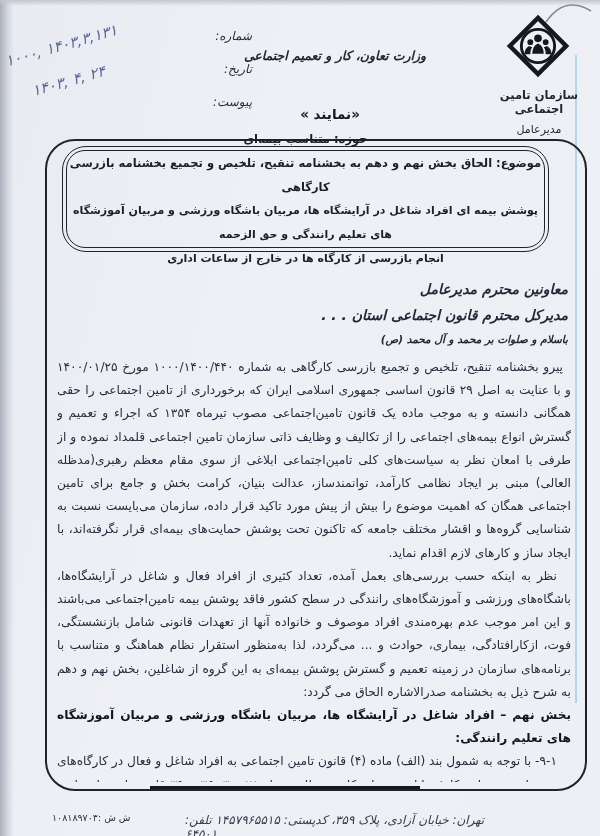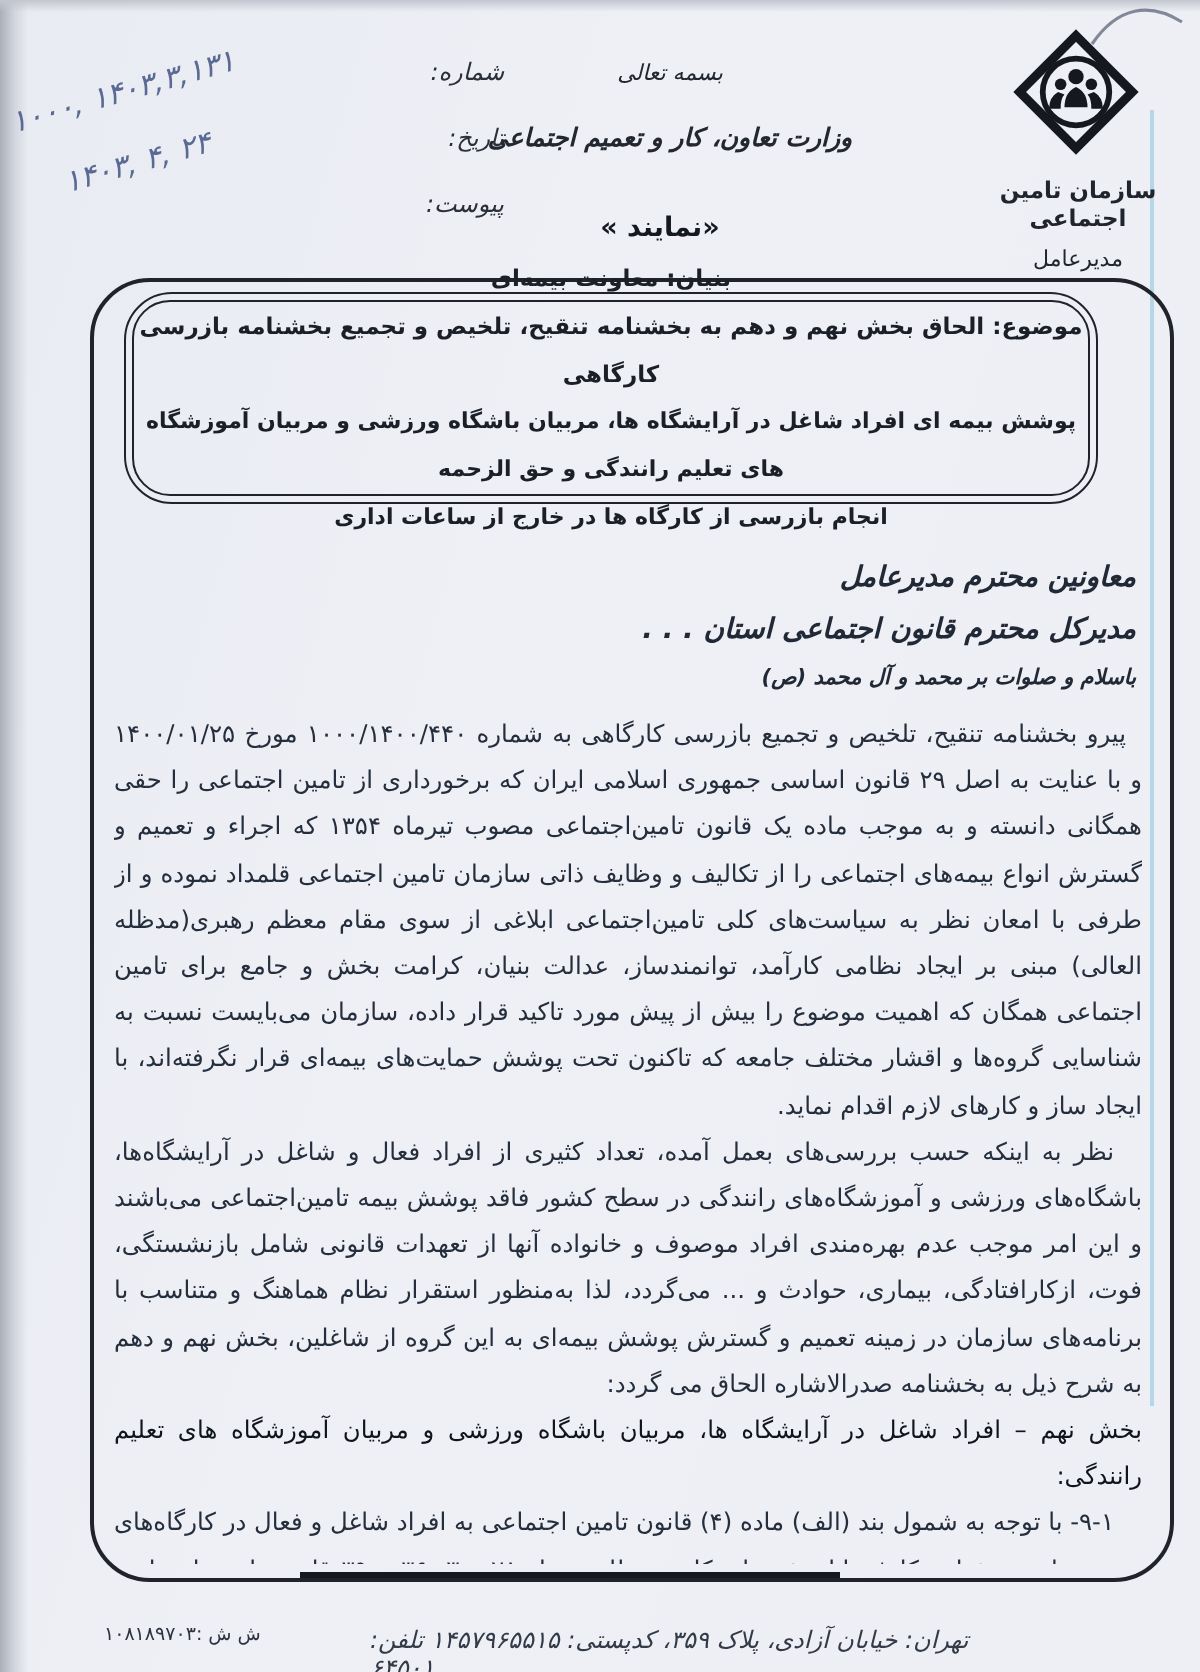--- a/index.html
+++ b/index.html
@@ -52,21 +52,21 @@
   
   .addressee{position:absolute;right:32px;top:281px;direction:rtl;text-align:right;
         color:#222936;font-style:italic;}
   .addr-l{font-size:14px;font-weight:600;margin-bottom:10px;}
   .addr-sal{font-size:10.5px;font-weight:600;}
   
   .body-text{position:absolute;left:57px;top:356px;width:514px;height:426px;overflow:hidden;
         direction:rtl;text-align:justify;font-size:12.2px;line-height:23.2px;color:#252e3c;}
   .body-text p{margin:0;}
   .p-indent-sm{text-indent:8px;} .p-indent{text-indent:14px;}
-  .sec-head{font-weight:normal;color:#10151d;}
+  .sec-head{font-weight:bold;color:#10151d;}
   
   .footer-serial{position:absolute;left:52px;top:812px;font-size:9.5px;color:#2c3442;direction:rtl;}
   .footer-address{position:absolute;left:185px;top:813px;width:305px;text-align:left;
         font-size:12px;font-style:italic;color:#333b49;direction:rtl;}
 </style>
 </head>
 <body>
 
 <div class="page">
 
@@ -82,21 +82,20 @@
     <div class="l2" dir="ltr">۱۴۰۳, ۴, ۲۴</div>
   </div>
 
   <div class="meta">
     <div>شماره:</div>
     <div>تاریخ:</div>
     <div>پیوست:</div>
   </div>
 
   <div class="center-head">
-    <div class="bismillah">بسمه تعالی</div>
     <div class="ministry">وزارت تعاون، کار و تعمیم اجتماعی</div>
   </div>
 
   <svg class="logo" viewBox="0 0 100 100">
     <g stroke="#15181e" fill="none">
       <path d="M50 6 L94 50 L50 94 L6 50 Z" stroke-width="7"></path>
       <circle cx="50" cy="50" r="26" stroke-width="4.5"></circle>
     </g>
     <g fill="#15181e">
       <circle cx="50" cy="38" r="6"></circle>
@@ -112,21 +111,21 @@
     <div class="org-role">مدیرعامل</div>
   </div>
 
   <div class="doc-type" dir="rtl">«نمایند »</div>
 
   <div class="frame"></div>
   <div class="frame-heavy"></div>
 
   <div class="subject-box">
     <div class="subject-inner">
-      <div class="s-line1">بنیان: معاونت بیمه‌ای</div>
+      <div class="s-line1">حوزه: متناسب بیمه‌ای</div>
       <div class="s-line2">موضوع: الحاق بخش نهم و دهم به بخشنامه تنقیح، تلخیص و تجمیع بخشنامه بازرسی کارگاهی</div>
       <div class="s-line3">پوشش بیمه ای افراد شاغل در آرایشگاه ها، مربیان باشگاه ورزشی و مربیان آموزشگاه های تعلیم رانندگی و حق الزحمه</div>
       <div class="s-line4">انجام بازرسی از کارگاه ها در خارج از ساعات اداری</div>
     </div>
   </div>
 
   <div class="addressee">
     <div class="addr-l">معاونین محترم مدیرعامل</div>
     <div class="addr-l">مدیرکل محترم قانون اجتماعی استان . . .</div>
     <div class="addr-sal">باسلام و صلوات بر محمد و آل محمد (ص)</div>

